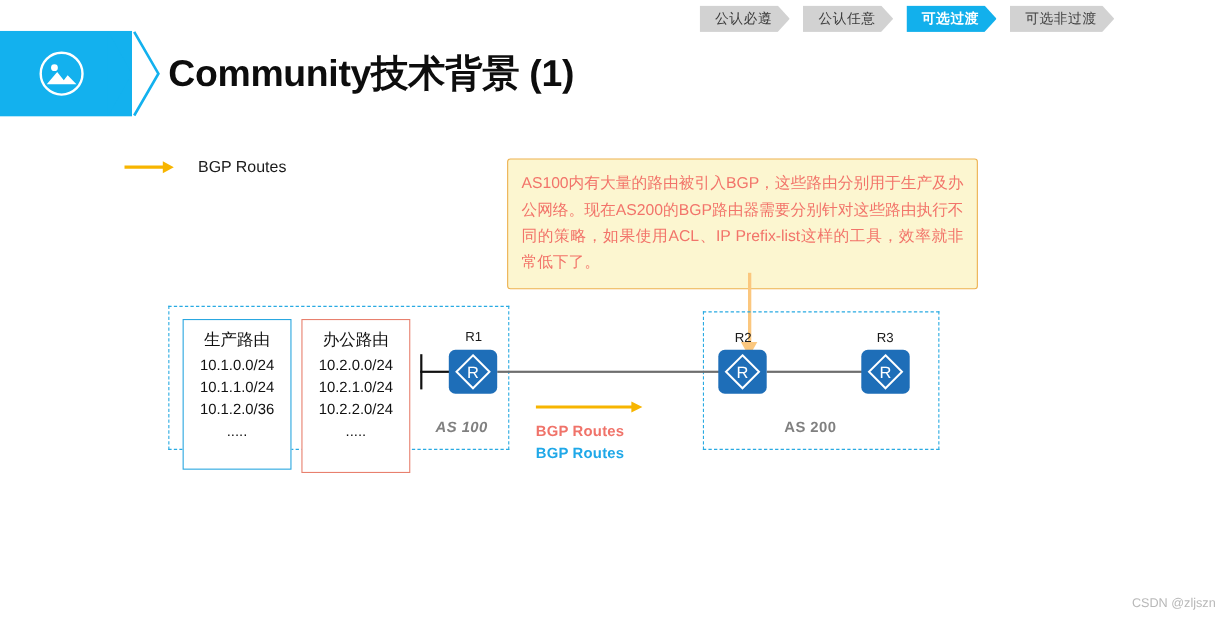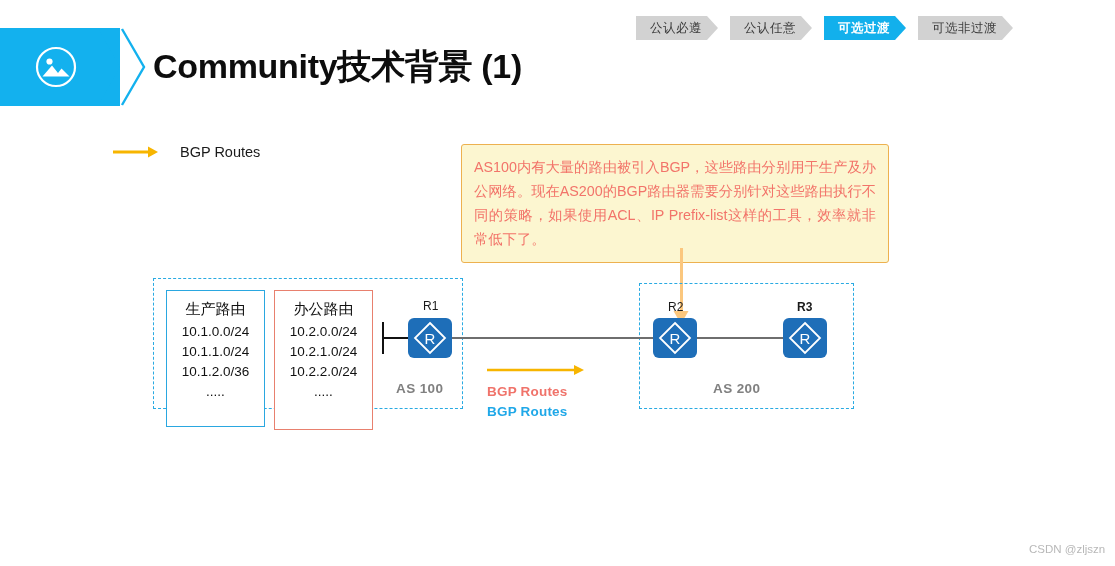--- a/index.html
+++ b/index.html
@@ -6,21 +6,21 @@
   html, body {
     width: 1115px; height: 566px;
     background: #ffffff;
     font-family: "Liberation Sans", "DejaVu Sans", sans-serif;
     overflow: hidden;
   }
   #slide { position: relative; width: 1115px; height: 566px; background: #fff; }
 
   
   #breadcrumb {
-    position: absolute; top: 16px; left: 636px;
+    position: absolute; top: 5px; left: 636px;
     height: 24px; display: flex; align-items: stretch;
   }
   .crumb {
     position: relative;
     height: 24px;
     display: flex; align-items: center; justify-content: center;
     padding: 0 16px 0 14px;
     font-size: 12.5px;
     letter-spacing: .5px;
     background: #d2d2d2;
@@ -100,24 +100,24 @@
 
   .router { position: absolute; width: 44px; height: 40px; background: #1e6eb8; border-radius: 6px; }
   #r1 { left: 408px; top: 318px; }
   #r2 { left: 653px; top: 318px; }
   #r3 { left: 783px; top: 318px; }
   .router svg { position: absolute; left: 5px; top: 3px; }
 
   .router-label { position: absolute; font-size: 12px; color: #1a1a1a; }
   #r1-label { left: 423px; top: 299px; }
   #r2-label { left: 668px; top: 300px; }
-  #r3-label { left: 797px; top: 300px; font-weight: bold; }
+  #r3-label { left: 797px; top: 300px; }
 
   .as-label { position: absolute; font-size: 13.5px; font-weight: bold; color: #808080; letter-spacing: .4px; }
-  #as100-label { left: 396px; top: 381px; }
+  #as100-label { left: 396px; top: 381px; font-style: italic; }
   #as200-label { left: 713px; top: 381px; }
 
   .link { position: absolute; background: #6e6e6e; height: 2px; }
   #link-r1-r2 { left: 452px; top: 337px; width: 202px; }
   #link-r2-r3 { left: 697px; top: 337px; width: 87px; }
   #stub-h { position: absolute; left: 382px; top: 337px; width: 27px; height: 2px; background: #111; }
   #stub-v { position: absolute; left: 382px; top: 322px; width: 2.4px; height: 32px; background: #111; }
 
   #bgp-arrow { position: absolute; left: 487px; top: 364px; width: 98px; height: 12px; }
   .bgp-routes-label { position: absolute; font-size: 13.5px; font-weight: bold; letter-spacing: .2px; }

